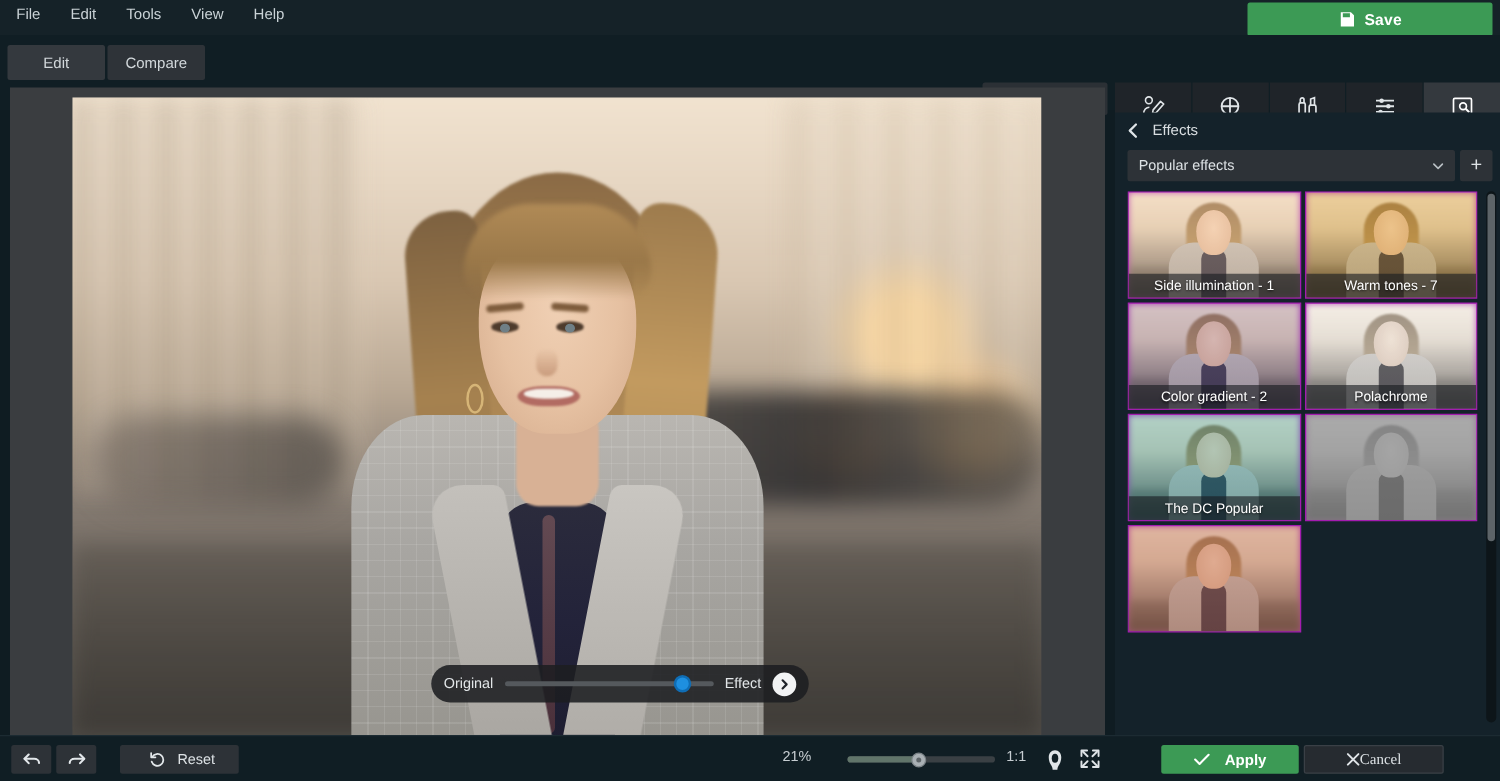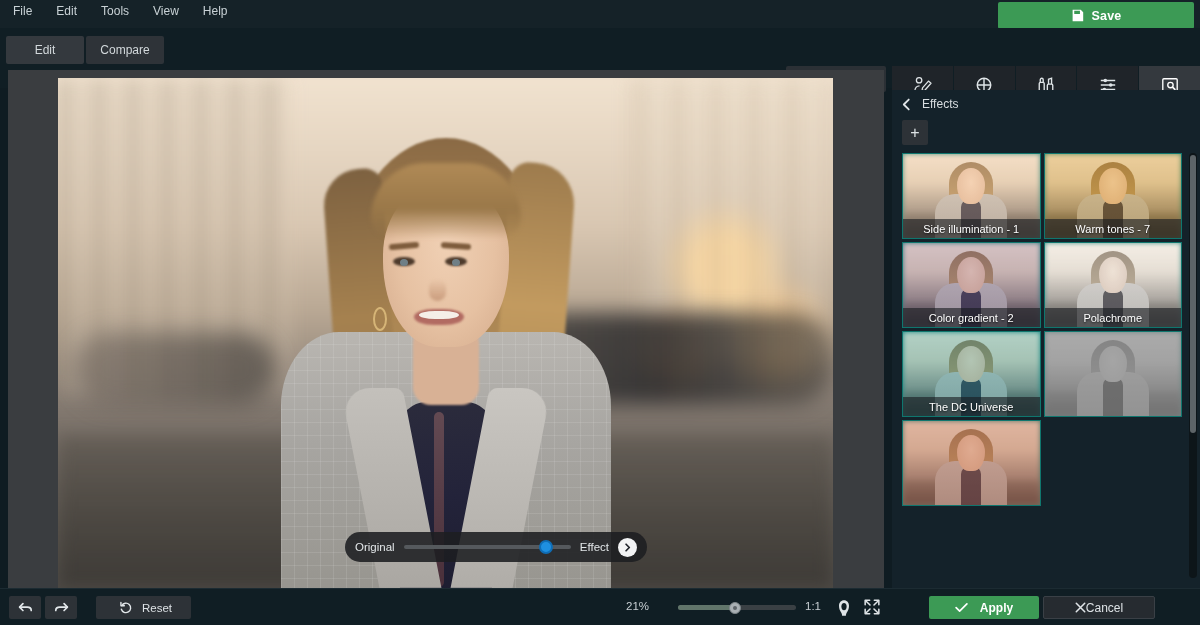--- a/index.html
+++ b/index.html
@@ -247,21 +247,21 @@
     font-size: 16px; color: #dde2e5; cursor: pointer; line-height: 1;
   }
 
   .fx-grid {
     position: absolute; top: 63px; left: 10px; width: 280px; height: 425px;
     display: grid; grid-template-columns: 1fr 1fr; gap: 3px;
     overflow: hidden; align-content: start;
   }
   .fx-card {
     position: relative; height: 86px; overflow: hidden; cursor: pointer;
-    background: #0f766e; border: 1px solid transparent;
+    background: #a21caf; border: 1px solid transparent;
   }
   .fx-thumb { position: absolute; inset: 0; }
   .fx-th-bg {
     position: absolute; inset: 0;
     background:
       linear-gradient(180deg, #f0e2cf 0%, #ddcdb6 34%, #9c9184 62%, #5d5952 100%),
       repeating-linear-gradient(90deg, rgba(150,135,115,.45) 0 6px, rgba(230,215,195,.3) 6px 16px);
     background-blend-mode: normal, multiply;
     filter: blur(2.6px);
   }
@@ -350,21 +350,21 @@
 
   .apply-btn {
     position: absolute; left: 929px; top: 7px; width: 110px; height: 23px;
     background: #3c9a55; border-radius: 2px; display: flex; align-items: center;
     justify-content: center; gap: 12px; cursor: pointer;
   }
   .apply-label { font-size: 12px; color: #fff; font-weight: bold; }
   .cancel-btn {
     position: absolute; left: 1043px; top: 7px; width: 112px; height: 23px;
     background: #262b30; border: 1px solid #3a4046; border-radius: 2px;
-    display: flex; align-items: center; justify-content: center; cursor: pointer;
+    display: flex; align-items: center; justify-content: center; cursor: pointer; font-family: Liberation Serif, serif;
   }
   .cancel-label { font-size: 12px; color: #dde2e5; }
 
   svg { display: block; }
 </style>
 </head>
 <body>
 
 <div id="app">
 
@@ -511,20 +511,28 @@
     <div class="panel-head">
       <span>
         <svg width="9" height="13" viewBox="0 0 10 14" fill="none" stroke="#dfe4e7" stroke-width="2" stroke-linecap="round" stroke-linejoin="round">
           <path d="M7.5 1.5L2 7l5.5 5.5"></path>
         </svg>
       </span>
       <span class="panel-title">Effects</span>
     </div>
 
     <div class="preset-row">
+      <div class="preset-select">
+        <span class="preset-text">Popular effects</span>
+        <span>
+          <svg width="9" height="6" viewBox="0 0 10 7" fill="none" stroke="#b9c0c4" stroke-width="1.5" stroke-linecap="round" stroke-linejoin="round">
+            <path d="M1 1.5L5 5.5l4-4"></path>
+          </svg>
+        </span>
+      </div>
       <div class="preset-add">+</div>
     </div>
 
     <div class="fx-grid" id="fx-grid">
         <div class="fx-card">
           <div class="fx-thumb">
             <div class="fx-th-bg"></div>
             <div class="fx-th-street"></div>
             <div class="fx-th-sub">
               <div class="fx-th-hair"></div>
@@ -578,21 +586,21 @@
           <div class="fx-thumb">
             <div class="fx-th-bg"></div>
             <div class="fx-th-street"></div>
             <div class="fx-th-sub">
               <div class="fx-th-hair"></div>
               <div class="fx-th-body"></div>
               <div class="fx-th-face"></div>
             </div>
             <div class="fx-tint" style="background: rgba(60, 175, 180, 0.34);"></div>
           </div>
-          <div class="fx-label">The DC Universe</div>
+          <div class="fx-label">The DC Popular</div>
         </div>
         <div class="fx-card">
           <div class="fx-thumb" style="filter: grayscale(1) contrast(1.15);">
             <div class="fx-th-bg"></div>
             <div class="fx-th-street"></div>
             <div class="fx-th-sub">
               <div class="fx-th-hair"></div>
               <div class="fx-th-body"></div>
               <div class="fx-th-face"></div>
             </div>

